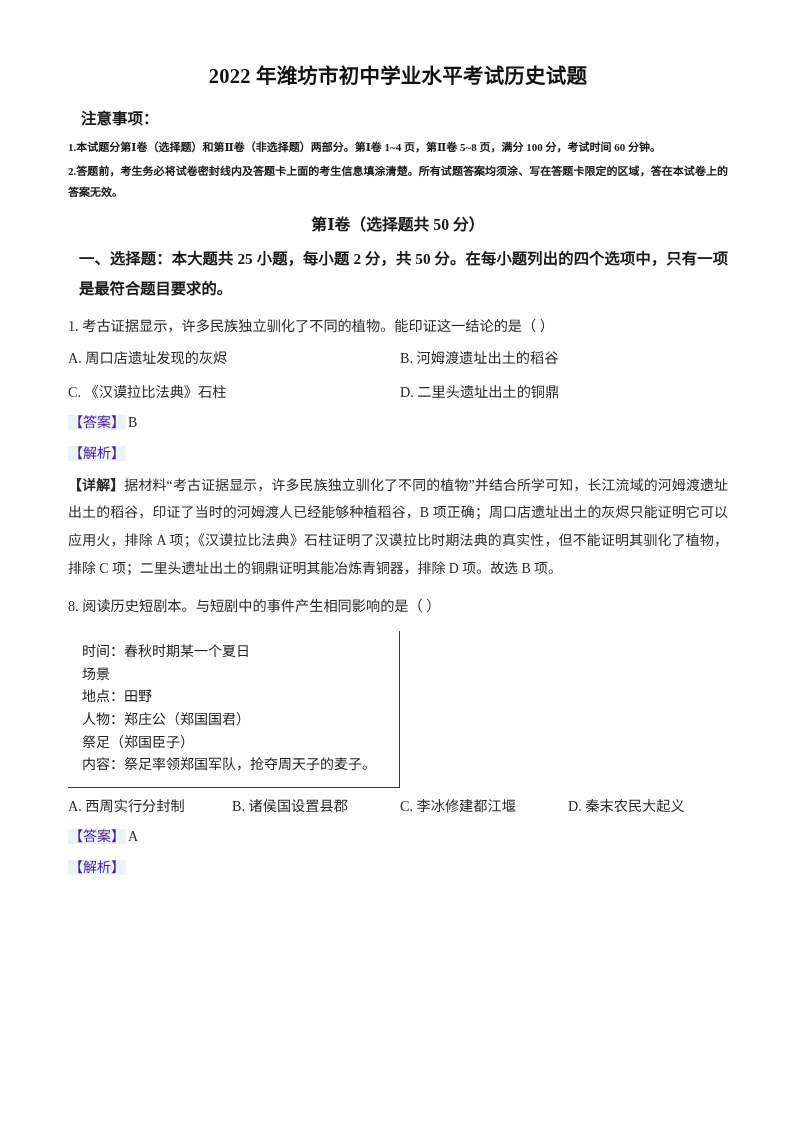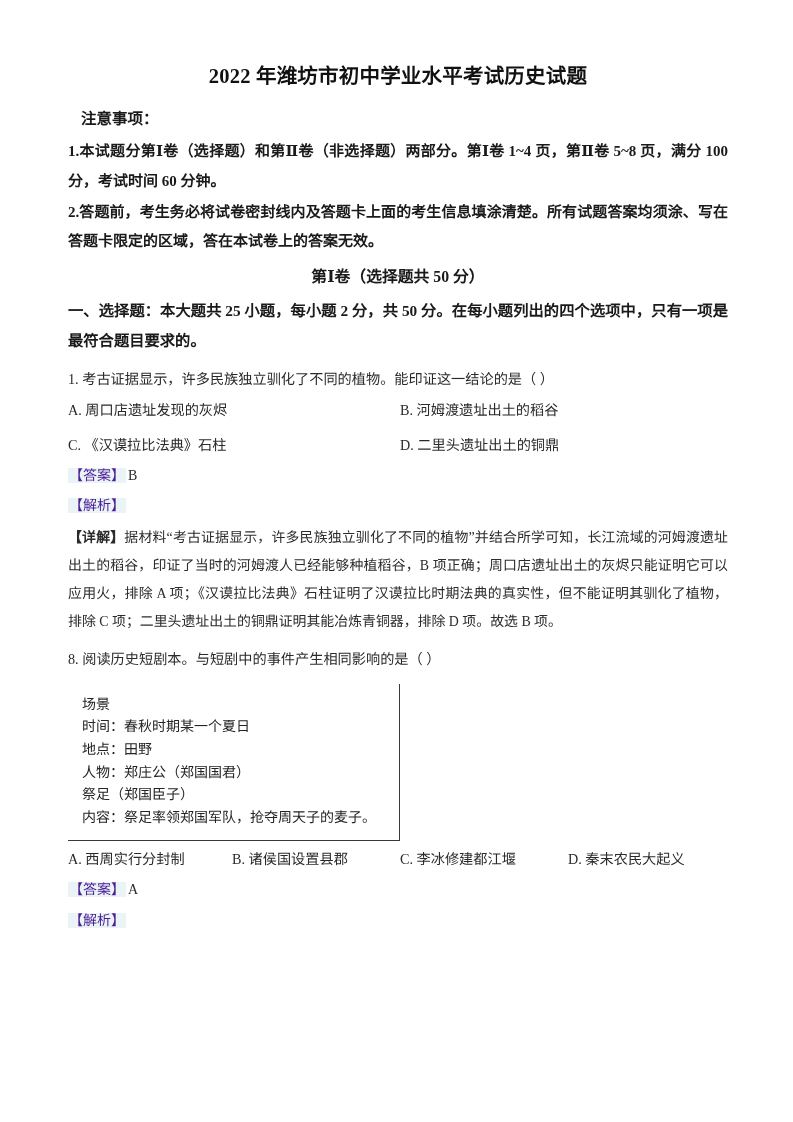--- a/index.html
+++ b/index.html
@@ -45,40 +45,40 @@
 
   
   .notice-head {
     font-weight: bold;
     font-size: 15.5px;
     line-height: 1.6;
     margin: 0 0 6px 13px;
   }
   .notice-para {
     font-weight: bold;
-    font-size: 15px;
+    font-size: 11px;
     line-height: 1.95;
     margin: 0 0 2px 0;
     text-align: justify;
     text-justify: inter-ideograph;
   }
 
   
   .section-heading {
     text-align: center;
     font-weight: bold;
     font-size: 15.8px;
     line-height: 1.9;
     margin: 6px 0 4px 0;
   }
   .part-intro {
     font-weight: bold;
     font-size: 15.3px;
     line-height: 1.95;
-    margin: 0 0 8px 0;
+    margin: 0 0 8px 11px;
     text-align: justify;
     text-justify: inter-ideograph;
   }
 
   
   .q-stem {
     font-size: 14.2px;
     line-height: 1.85;
     margin: 10px 0 6px 0;
     color: #2a2a2a;
@@ -182,22 +182,22 @@
         <span class="tag">【解析】</span>
       </div>
 
       <p class="explain"><span class="lead">【详解】</span><span>据材料“考古证据显示，许多民族独立驯化了不同的植物”并结合所学可知，长江流域的河姆渡遗址出土的稻谷，印证了当时的河姆渡人已经能够种植稻谷，B 项正确；周口店遗址出土的灰烬只能证明它可以应用火，排除 A 项；《汉谟拉比法典》石柱证明了汉谟拉比时期法典的真实性，但不能证明其驯化了植物，排除 C 项；二里头遗址出土的铜鼎证明其能冶炼青铜器，排除 D 项。故选 B 项。</span></p>
     </div>
 
     <div>
       <div class="q-stem">8. 阅读历史短剧本。与短剧中的事件产生相同影响的是（      ）</div>
 
       <div class="scene-box">
+        <div class="scene-line">时间：春秋时期某一个夏日</div>
         <div class="scene-line">场景</div>
-        <div class="scene-line">时间：春秋时期某一个夏日</div>
         <div class="scene-line">地点：田野</div>
         <div class="scene-line">人物：郑庄公（郑国国君）</div>
         <div class="scene-line">祭足（郑国臣子）</div>
         <div class="scene-line">内容：祭足率领郑国军队，抢夺周天子的麦子。</div>
       </div>
 
       <div class="opts-row">
         <div class="opt">A. 西周实行分封制</div>
         <div class="opt">B. 诸侯国设置县郡</div>
         <div class="opt">C. 李冰修建都江堰</div>

